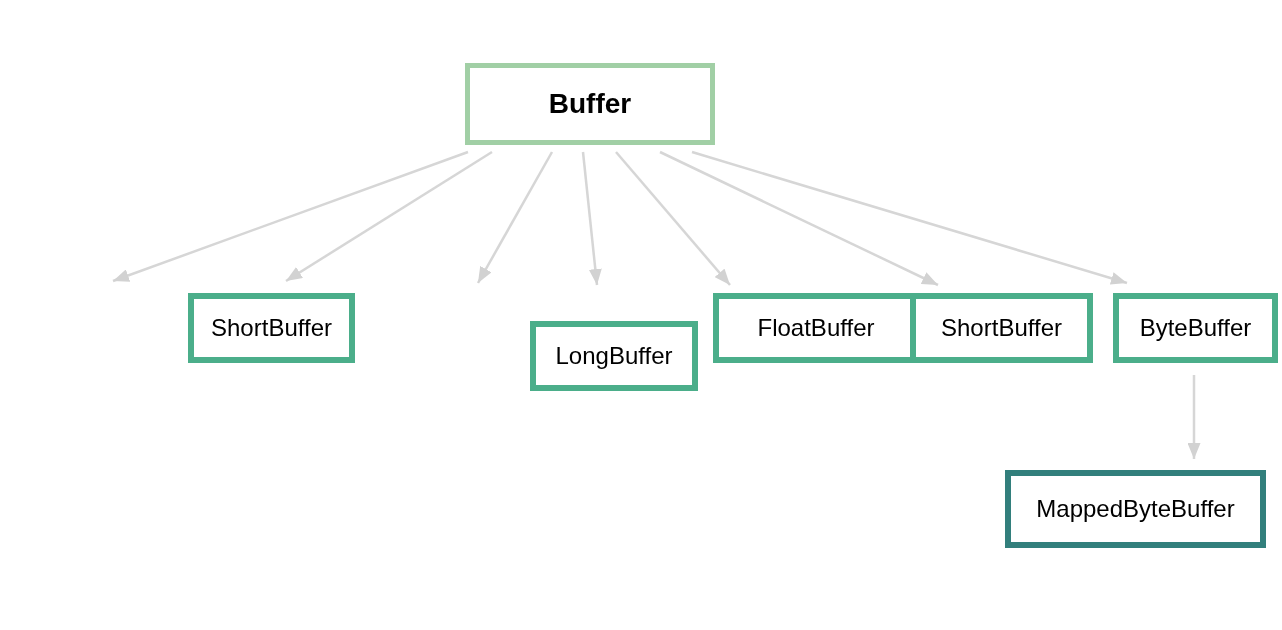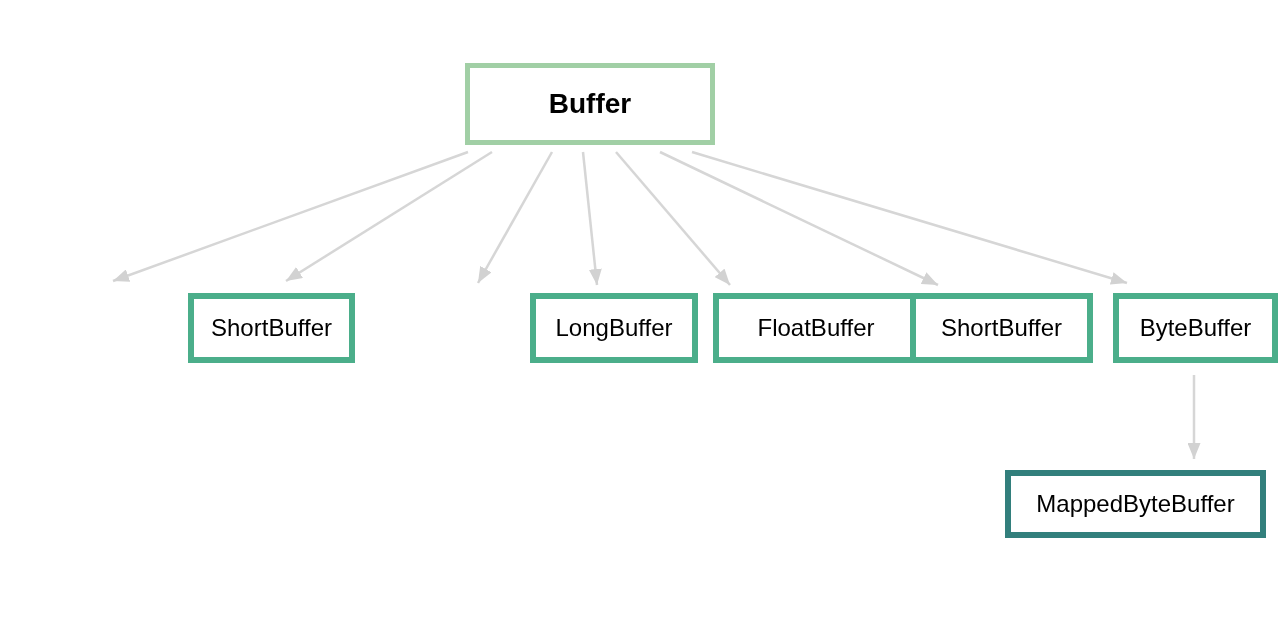--- a/index.html
+++ b/index.html
@@ -46,29 +46,29 @@
     top: 293px;
     height: 70px;
     border: 6px solid #4bae8a;
     font-size: 24px;
     font-weight: normal;
   }
   .node-grandchild {
     left: 1005px;
     top: 470px;
     width: 261px;
-    height: 68px;
+    height: 78px;
     border: 6px solid #327f7c;
     font-size: 24px;
     font-weight: normal;
   }
   .c0 { left: 7px;    width: 166px; }
   .c1 { left: 188px;  width: 167px; }
   .c2 { left: 375px;  width: 137px; }
-  .c3 { left: 530px;  width: 168px; }
+  .c3 { left: 530px;  width: 168px; margin-top: 28px; }
   .c4 { left: 713px;  width: 206px; }
   .c5 { left: 910px;  width: 183px; }
   .c6 { left: 1113px; width: 165px; text-align: right; }
 </style>
 </head>
 <body>
 
 <div class="canvas">
 
   <svg class="arrows-layer" width="1282" height="630" viewBox="0 0 1282 630" xmlns="http://www.w3.org/2000/svg">

